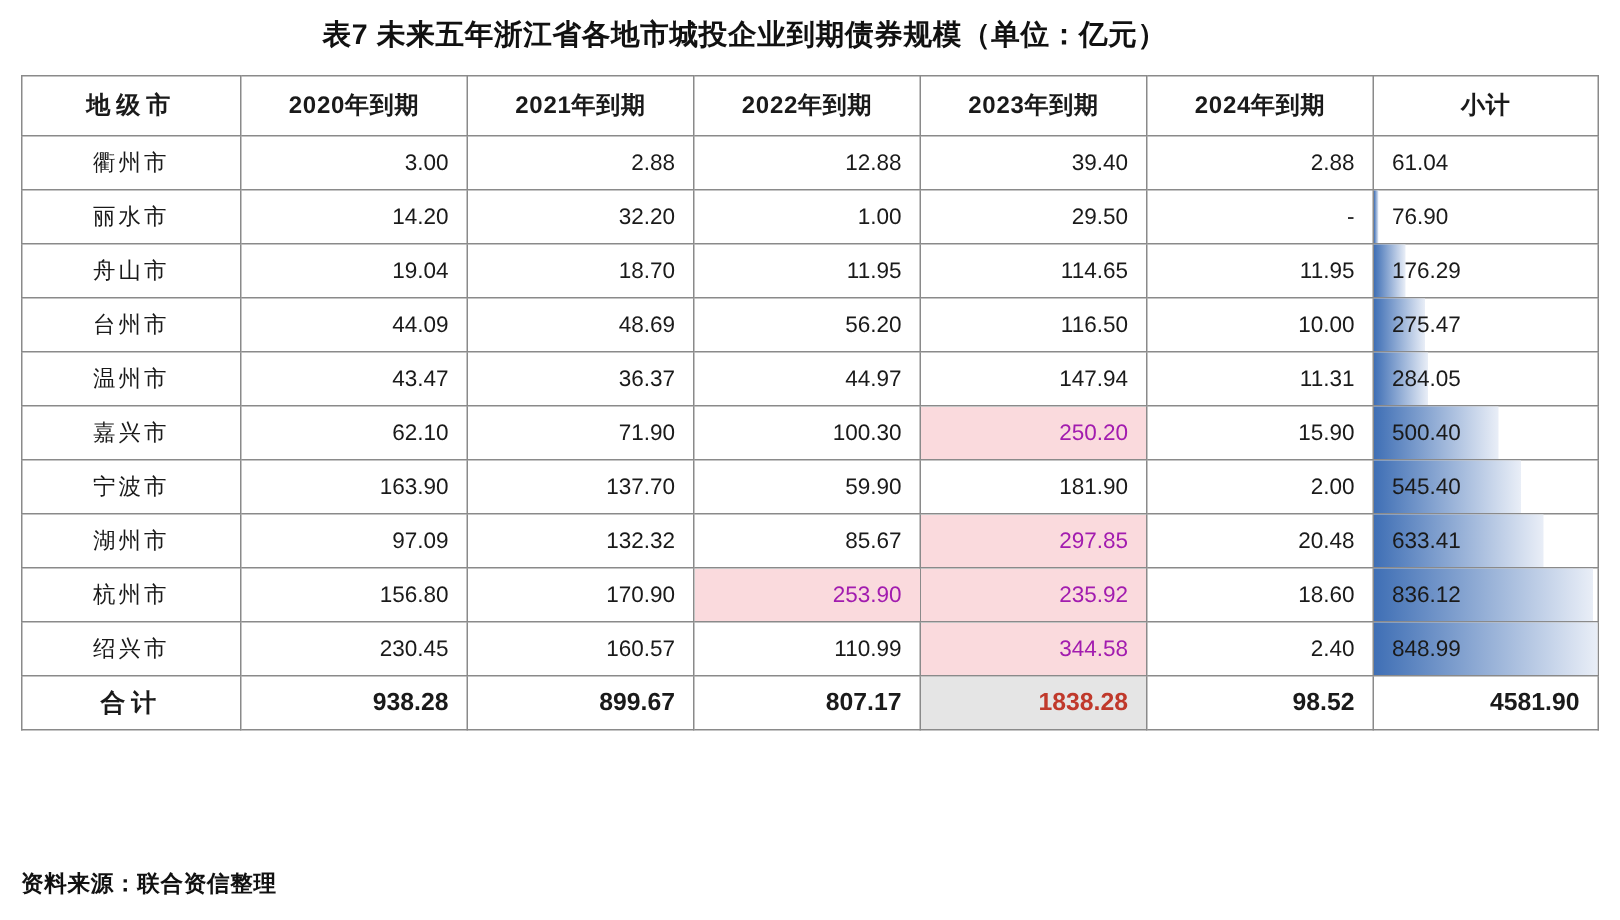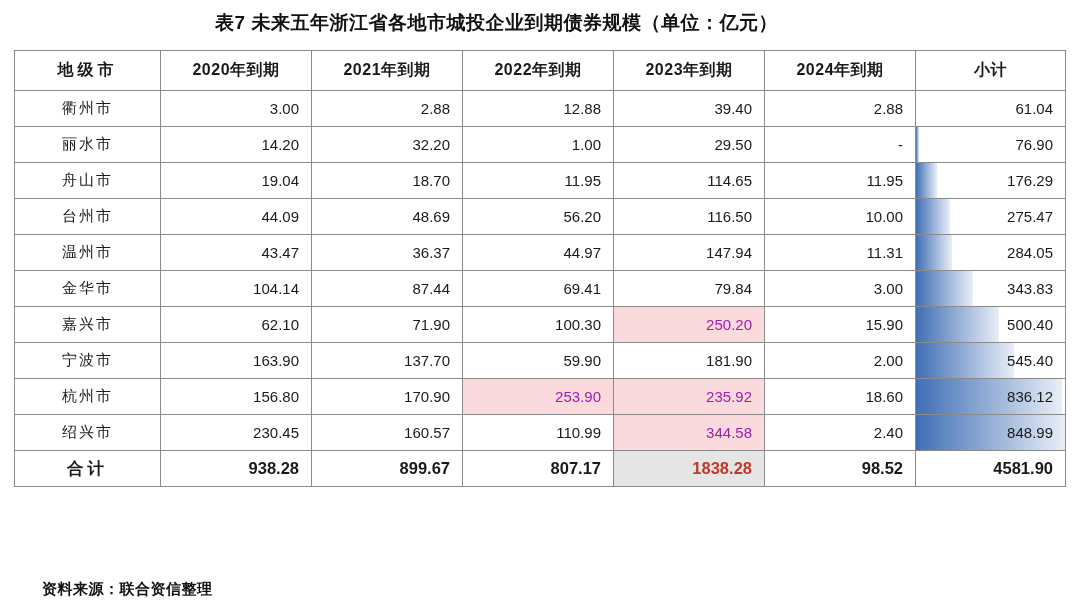--- a/index.html
+++ b/index.html
@@ -86,21 +86,21 @@
     background: #fadadd;
     color: #a21caf;
   }
   tr.total td.hl {
     color: #c0392b;
     background: #e5e5e5;
     margin-left: 28px;
   }
   
   td.subtotal {
-    text-align: right;
+    text-align: left;
     padding: 0 12px;
   }
   td.subtotal .bar {
     position: absolute;
     left: 0;
     top: 0;
     bottom: 0;
     background: linear-gradient(to right, #3f6fb5, #e9eef7);
     z-index: 0;
   }
@@ -109,21 +109,20 @@
     z-index: 1;
   }
   .source {
     position: absolute;
     left: 14px;
     bottom: 14px;
     font-size: 15px;
     font-weight: bold;
     color: #111;
     letter-spacing: 0.5px;
-    margin-left: 28px;
   }
 </style>
 </head>
 <body>
 
 <div class="page">
 
   <div class="title">表7  未来五年浙江省各地市城投企业到期债券规模（单位：亿元）</div>
 
   <div class="table-wrap">
@@ -188,45 +187,45 @@
           <tr>
             <td class="city">温州市</td>
             <td class="num">43.47</td>
             <td class="num">36.37</td>
             <td class="num">44.97</td>
             <td class="num">147.94</td>
             <td class="num">11.31</td>
             <td class="subtotal"><span class="bar" style="width: 24%; background: linear-gradient(to right, rgb(63, 111, 181), rgb(233, 238, 247));"></span><span class="val">284.05</span></td>
           </tr>
           <tr>
-            <td class="city">金华市</td>
-            <td class="num">104.14</td>
-            <td class="num">87.44</td>
-            <td class="num">69.41</td>
-            <td class="num">79.84</td>
-            <td class="num">3.00</td>
-            <td class="subtotal"><span class="bar" style="width: 38%; background: linear-gradient(to right, rgb(63, 111, 181), rgb(233, 238, 247));"></span><span class="val">343.83</span></td>
-          </tr>
-          <tr>
             <td class="city">嘉兴市</td>
             <td class="num">62.10</td>
             <td class="num">71.90</td>
             <td class="num">100.30</td>
             <td class="num hl">250.20</td>
             <td class="num">15.90</td>
             <td class="subtotal"><span class="bar" style="width: 56%; background: linear-gradient(to right, rgb(63, 111, 181), rgb(233, 238, 247));"></span><span class="val">500.40</span></td>
           </tr>
           <tr>
             <td class="city">宁波市</td>
             <td class="num">163.90</td>
             <td class="num">137.70</td>
             <td class="num">59.90</td>
             <td class="num">181.90</td>
             <td class="num">2.00</td>
             <td class="subtotal"><span class="bar" style="width: 66%; background: linear-gradient(to right, rgb(63, 111, 181), rgb(233, 238, 247));"></span><span class="val">545.40</span></td>
+          </tr>
+          <tr>
+            <td class="city">湖州市</td>
+            <td class="num">97.09</td>
+            <td class="num">132.32</td>
+            <td class="num">85.67</td>
+            <td class="num hl">297.85</td>
+            <td class="num">20.48</td>
+            <td class="subtotal"><span class="bar" style="width: 76%; background: linear-gradient(to right, rgb(63, 111, 181), rgb(233, 238, 247));"></span><span class="val">633.41</span></td>
           </tr>
           <tr>
             <td class="city">杭州市</td>
             <td class="num">156.80</td>
             <td class="num">170.90</td>
             <td class="num hl">253.90</td>
             <td class="num hl">235.92</td>
             <td class="num">18.60</td>
             <td class="subtotal"><span class="bar" style="width: 98%; background: linear-gradient(to right, rgb(63, 111, 181), rgb(233, 238, 247));"></span><span class="val">836.12</span></td>
           </tr>

